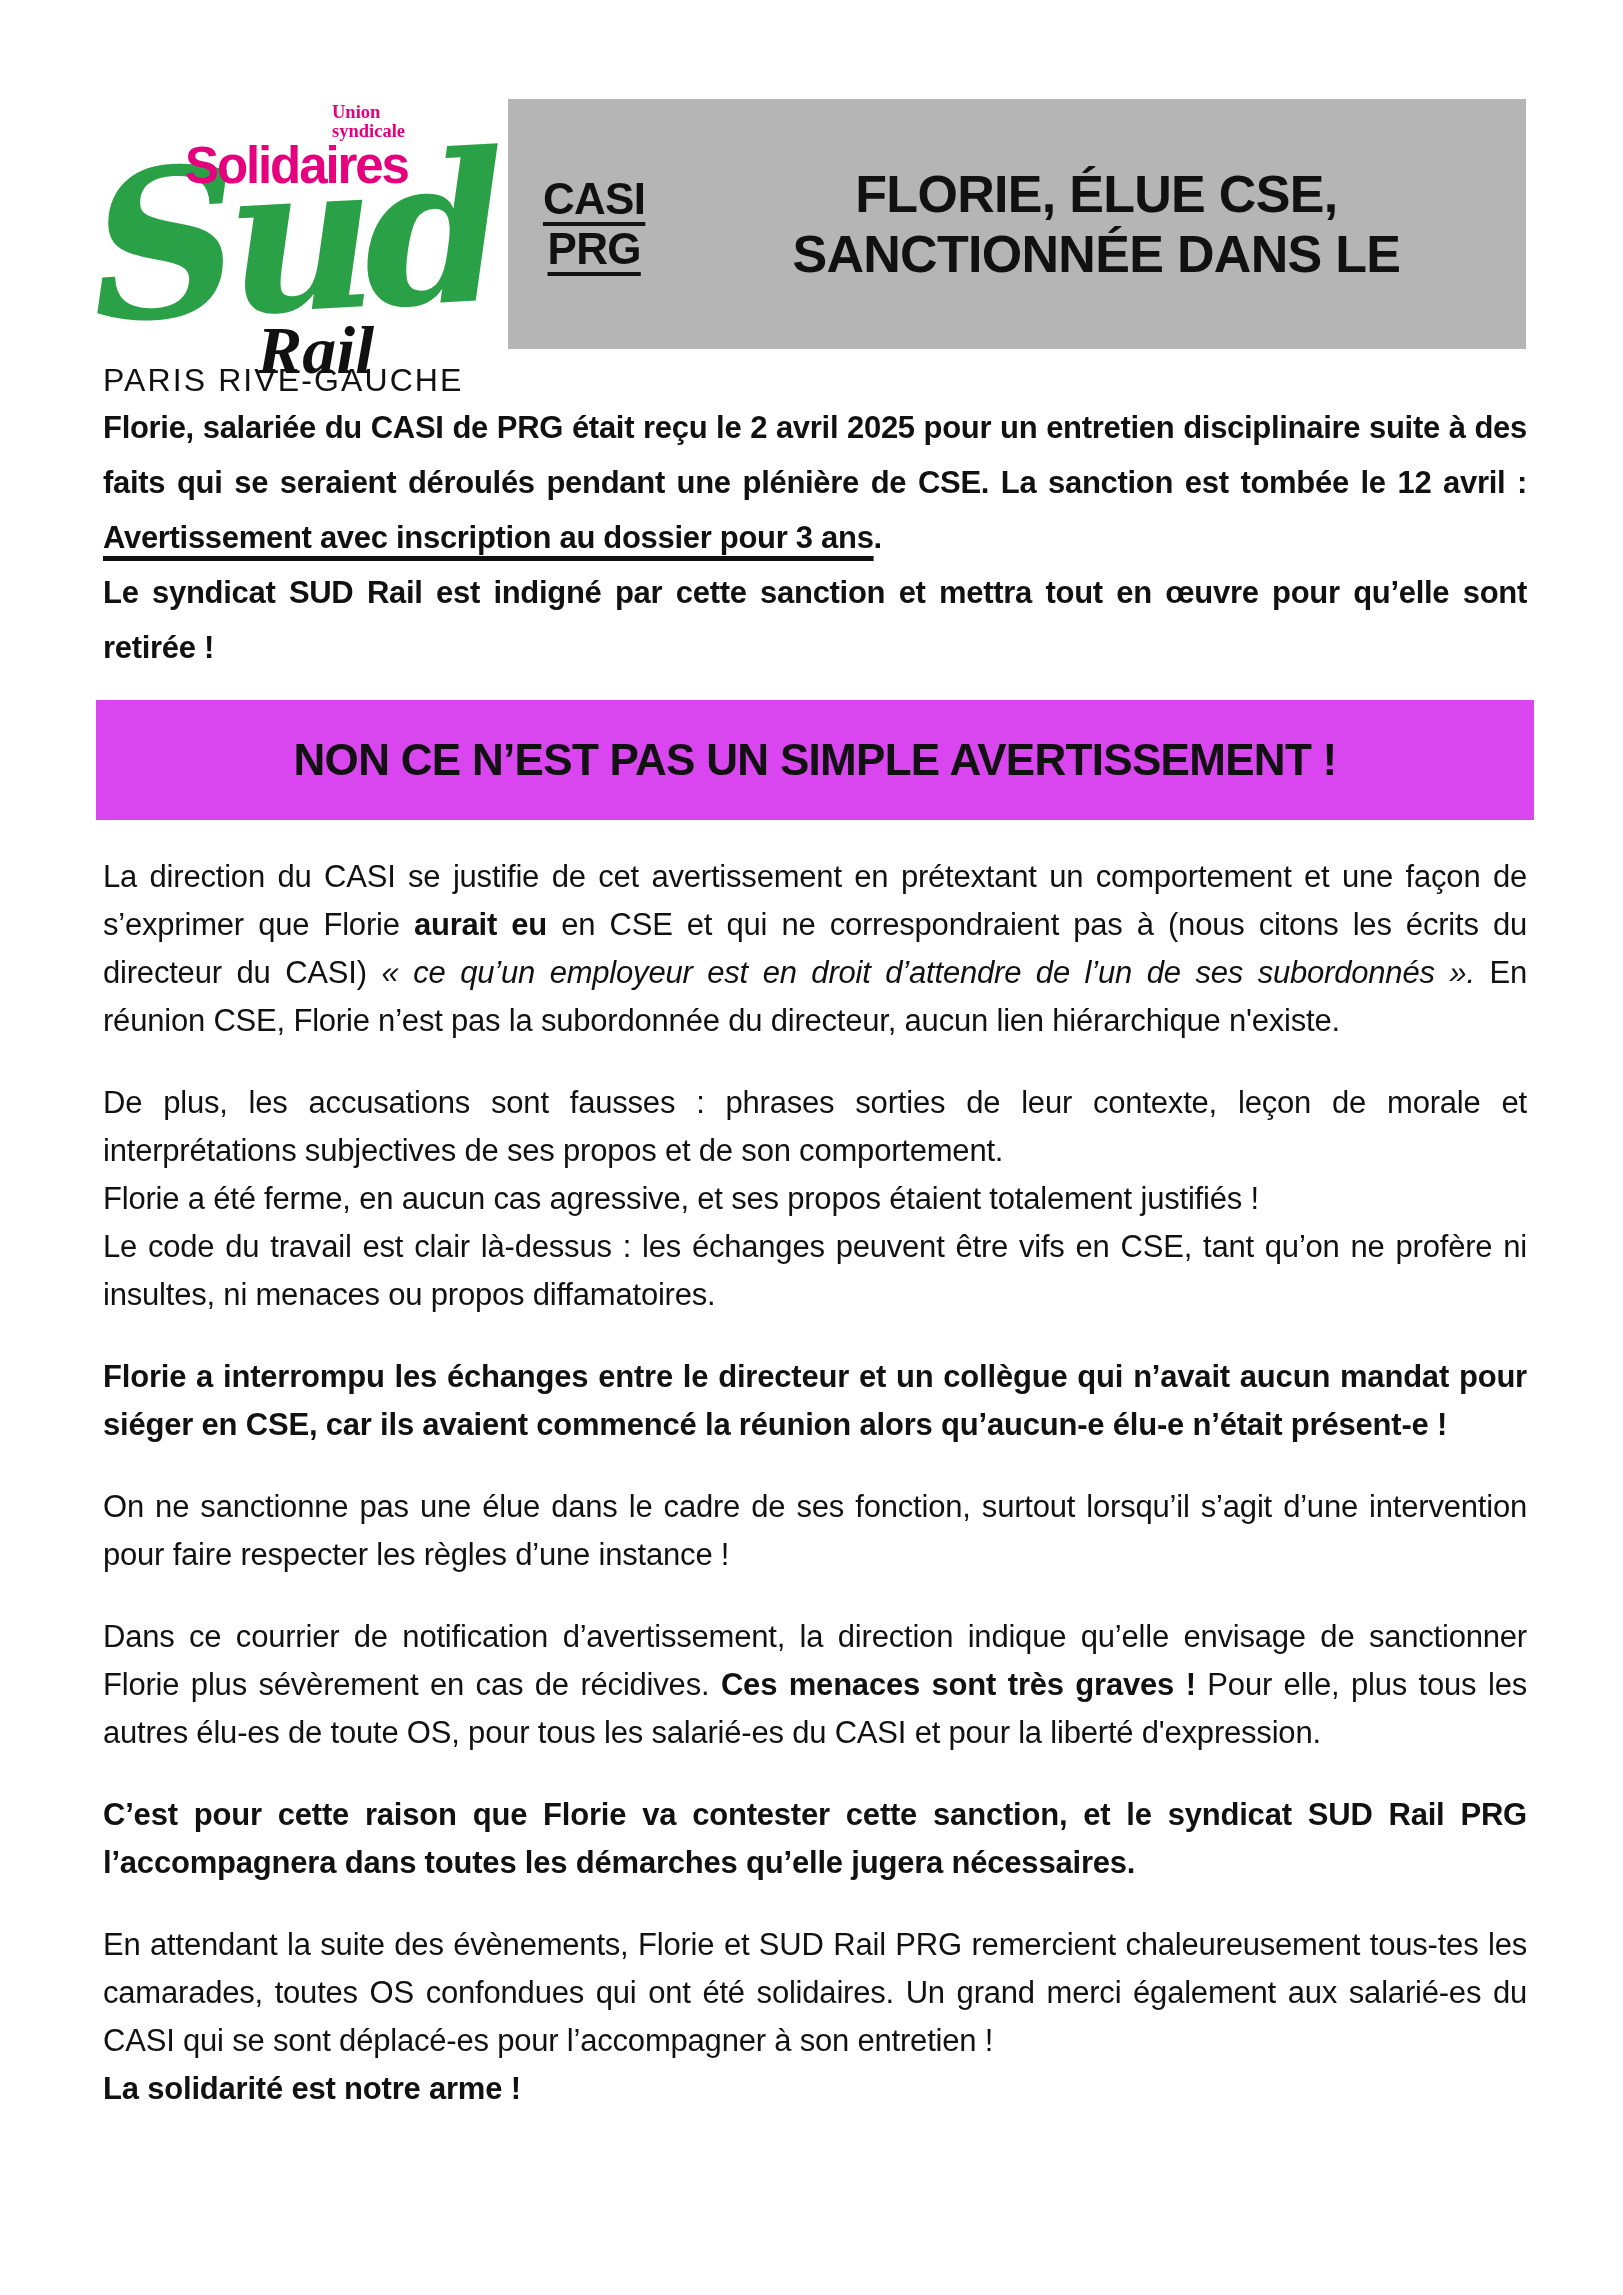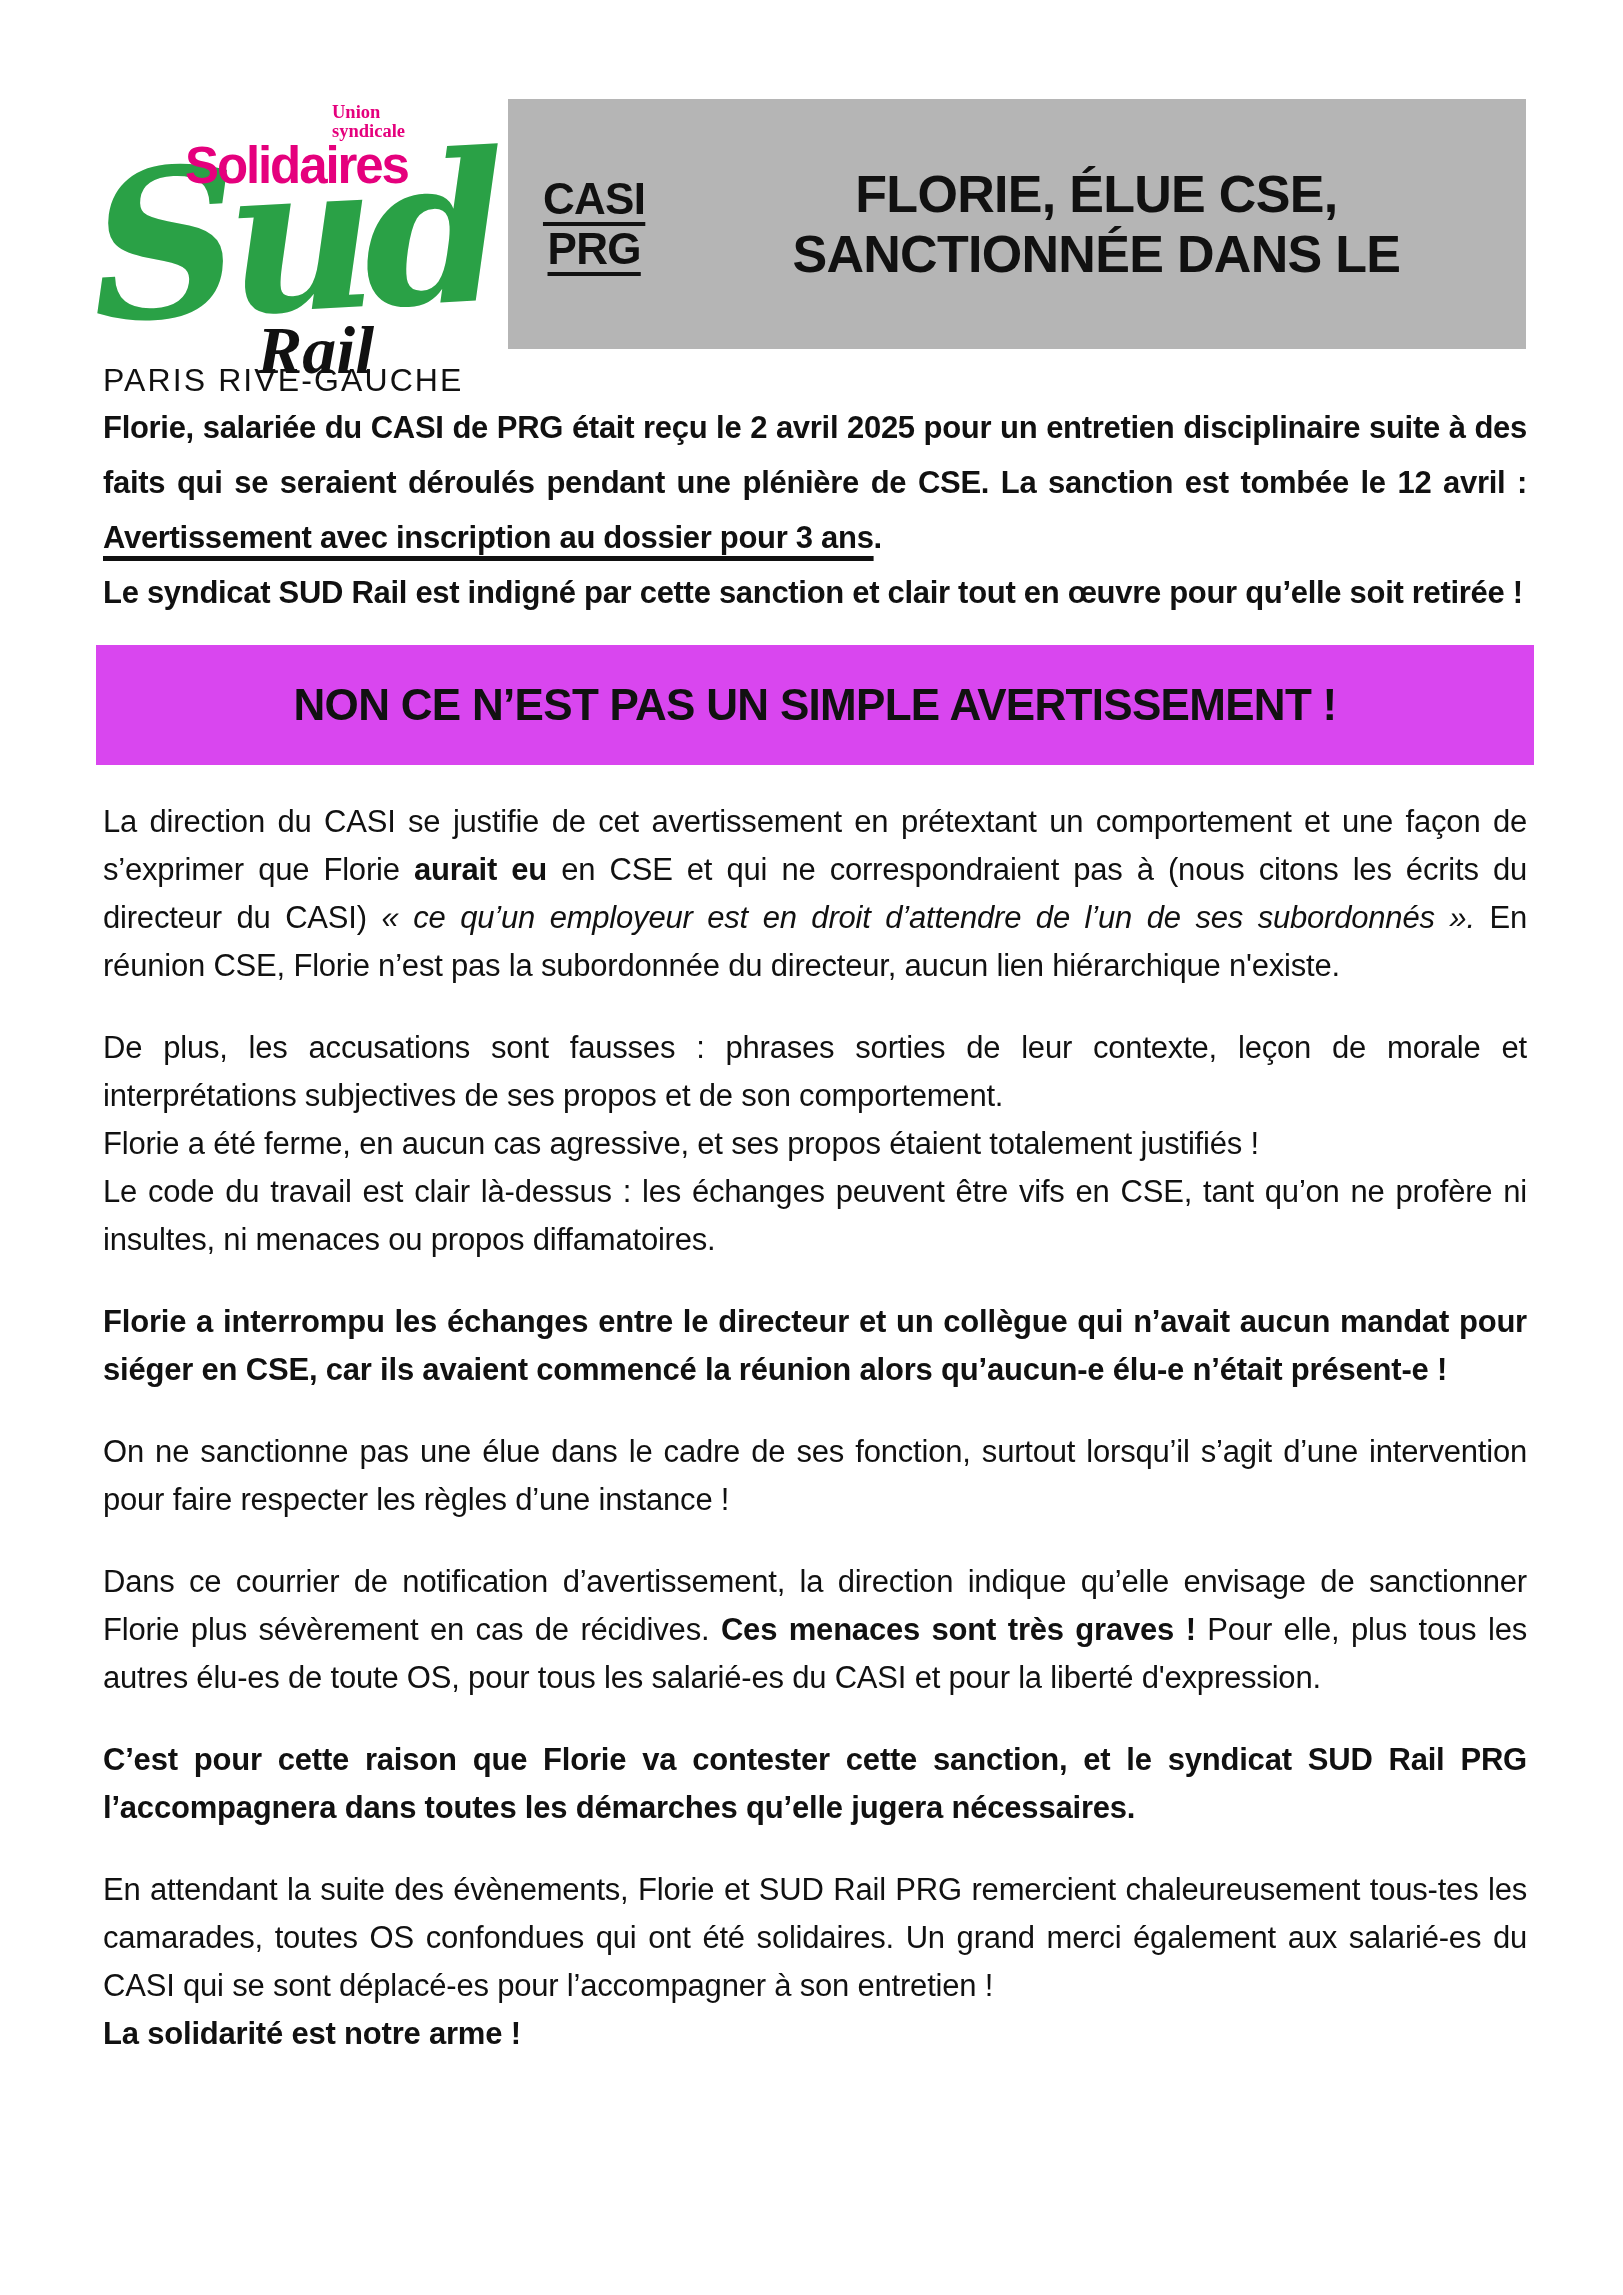--- a/index.html
+++ b/index.html
@@ -100,21 +100,21 @@
 
   <div class="title-box">
     <div class="title-main">CASI PRG</div>
     <div class="title-sub">FLORIE, ÉLUE CSE, SANCTIONNÉE DANS LE</div>
   </div>
 
   <div class="content">
 
     <div class="intro">
       <p><span>Florie, salariée du CASI de PRG était reçu le 2 avril 2025 pour un entretien disciplinaire suite à des faits qui se seraient déroulés pendant une plénière de CSE. La sanction est tombée le 12 avril : </span><span class="u-thick">Avertissement avec inscription au dossier pour 3 ans</span><span>.</span></p>
-      <p>Le syndicat SUD Rail est indigné par cette sanction et clair tout en œuvre pour qu’elle soit retirée !</p>
+      <p>Le syndicat SUD Rail est indigné par cette sanction et mettra tout en œuvre pour qu’elle sont retirée !</p>
     </div>
 
     <div class="banner">
       <span>NON CE N’EST PAS UN SIMPLE AVERTISSEMENT !</span>
     </div>
 
     <div class="body">
 
       <p><span>La direction du CASI se justifie de cet avertissement en prétextant un comportement et une façon de s’exprimer que Florie </span><span class="b">aurait eu</span><span> en CSE et qui ne correspondraient pas à (nous citons les écrits du directeur du CASI) </span><span class="i">« ce qu’un employeur est en droit d’attendre de l’un de ses subordonnés ».</span><span> En réunion CSE, Florie n’est pas la subordonnée du directeur, aucun lien hiérarchique n'existe.</span></p>
 

